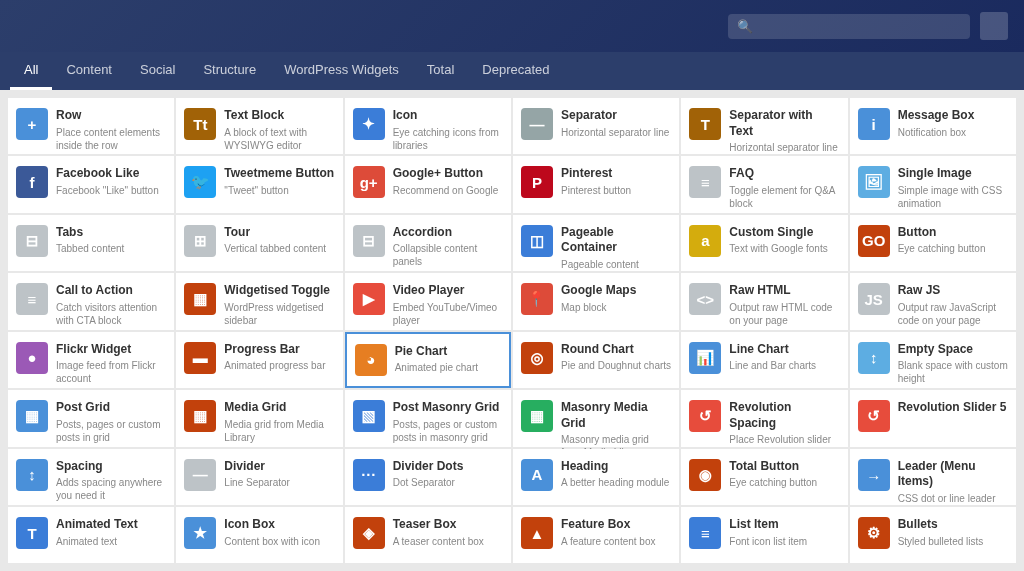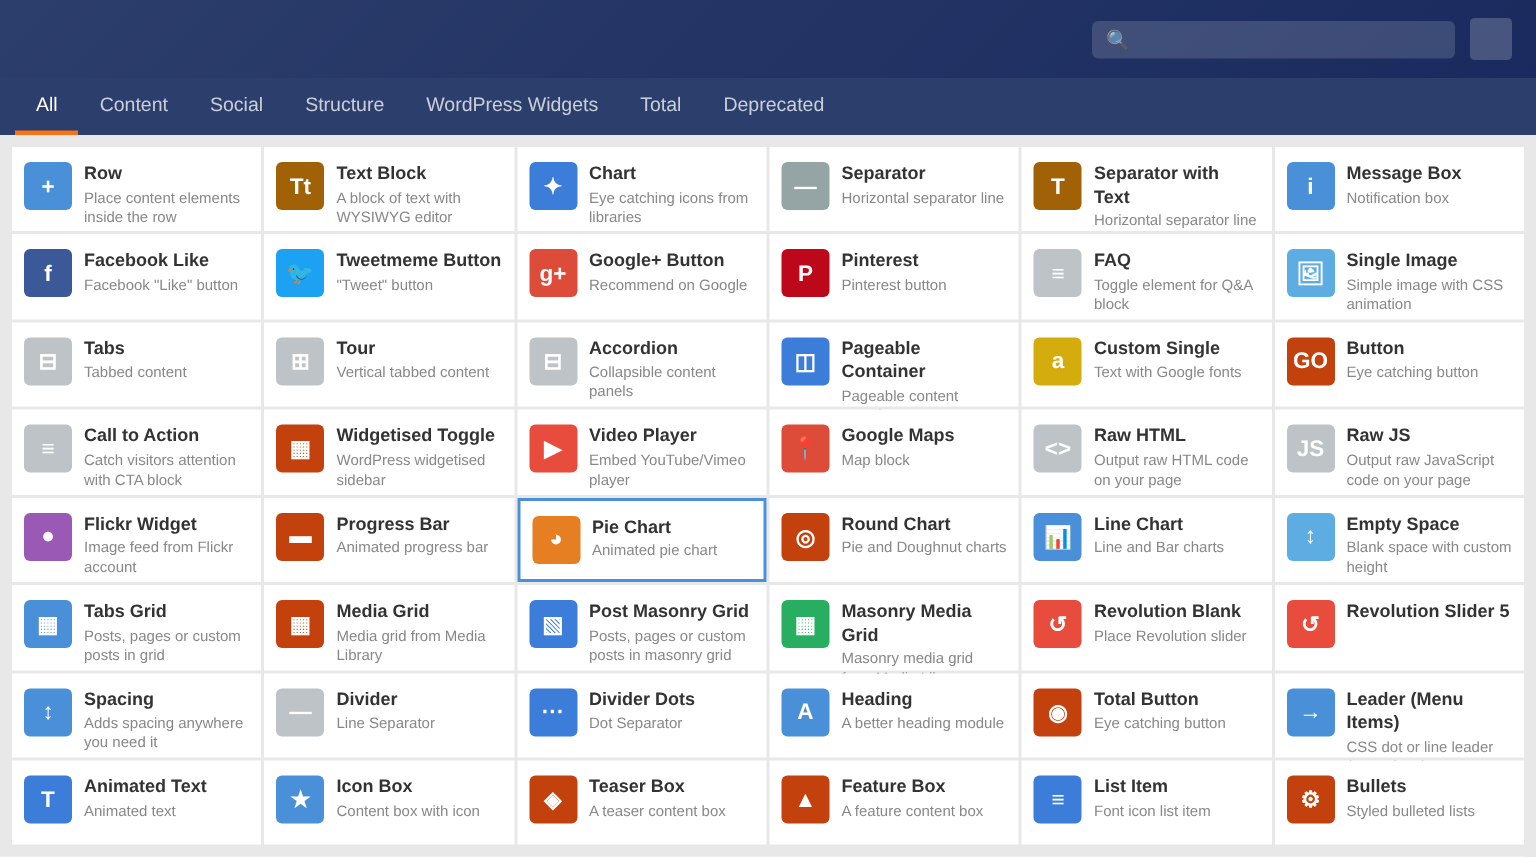--- a/index.html
+++ b/index.html
@@ -36,21 +36,21 @@
     
     .tabs-bar {
       background: #2c3e6b;
       display: flex; gap: 0;
       padding: 0 10px;
     }
     .tab {
       color: rgba(255,255,255,0.75); font-size: 13px;
       padding: 10px 14px; cursor: pointer; border-bottom: 3px solid transparent;
     }
-    .tab.active { color: #fff; border-bottom: 3px solid #f97316; }
+    .tab.active { color: #fff; border-bottom: 3px solid #ffffff; }
     
     .elements-grid {
       flex: 1; overflow-y: auto;
       padding: 8px;
       display: grid;
       grid-template-columns: repeat(6, 1fr);
       gap: 2px;
       background: #e8e8e8;
     }
     
@@ -130,21 +130,21 @@
       <div class="element-card">
     <div class="el-icon ic-dark-blue">Tt</div>
     <div class="el-text">
       <div class="el-name">Text Block</div>
       <div class="el-desc">A block of text with WYSIWYG editor</div>
     </div>
   </div>
       <div class="element-card">
     <div class="el-icon ic-blue2">✦</div>
     <div class="el-text">
-      <div class="el-name">Chart</div>
+      <div class="el-name">Icon</div>
       <div class="el-desc">Eye catching icons from libraries</div>
     </div>
   </div>
       <div class="element-card">
     <div class="el-icon ic-gray">—</div>
     <div class="el-text">
       <div class="el-name">Separator</div>
       <div class="el-desc">Horizontal separator line</div>
     </div>
   </div>
@@ -326,21 +326,21 @@
       <div class="element-card">
     <div class="el-icon ic-lightblue">↕</div>
     <div class="el-text">
       <div class="el-name">Empty Space</div>
       <div class="el-desc">Blank space with custom height</div>
     </div>
   </div>
       <div class="element-card">
     <div class="el-icon ic-blue">▦</div>
     <div class="el-text">
-      <div class="el-name">Tabs Grid</div>
+      <div class="el-name">Post Grid</div>
       <div class="el-desc">Posts, pages or custom posts in grid</div>
     </div>
   </div>
       <div class="element-card">
     <div class="el-icon ic-teal">▦</div>
     <div class="el-text">
       <div class="el-name">Media Grid</div>
       <div class="el-desc">Media grid from Media Library</div>
     </div>
   </div>
@@ -354,21 +354,21 @@
       <div class="element-card">
     <div class="el-icon ic-green">▦</div>
     <div class="el-text">
       <div class="el-name">Masonry Media Grid</div>
       <div class="el-desc">Masonry media grid from Media Library</div>
     </div>
   </div>
       <div class="element-card">
     <div class="el-icon ic-revslider">↺</div>
     <div class="el-text">
-      <div class="el-name">Revolution Blank</div>
+      <div class="el-name">Revolution Spacing</div>
       <div class="el-desc">Place Revolution slider</div>
     </div>
   </div>
       <div class="element-card">
     <div class="el-icon ic-revslider">↺</div>
     <div class="el-text">
       <div class="el-name">Revolution Slider 5</div>
       <div class="el-desc"></div>
     </div>
   </div>

